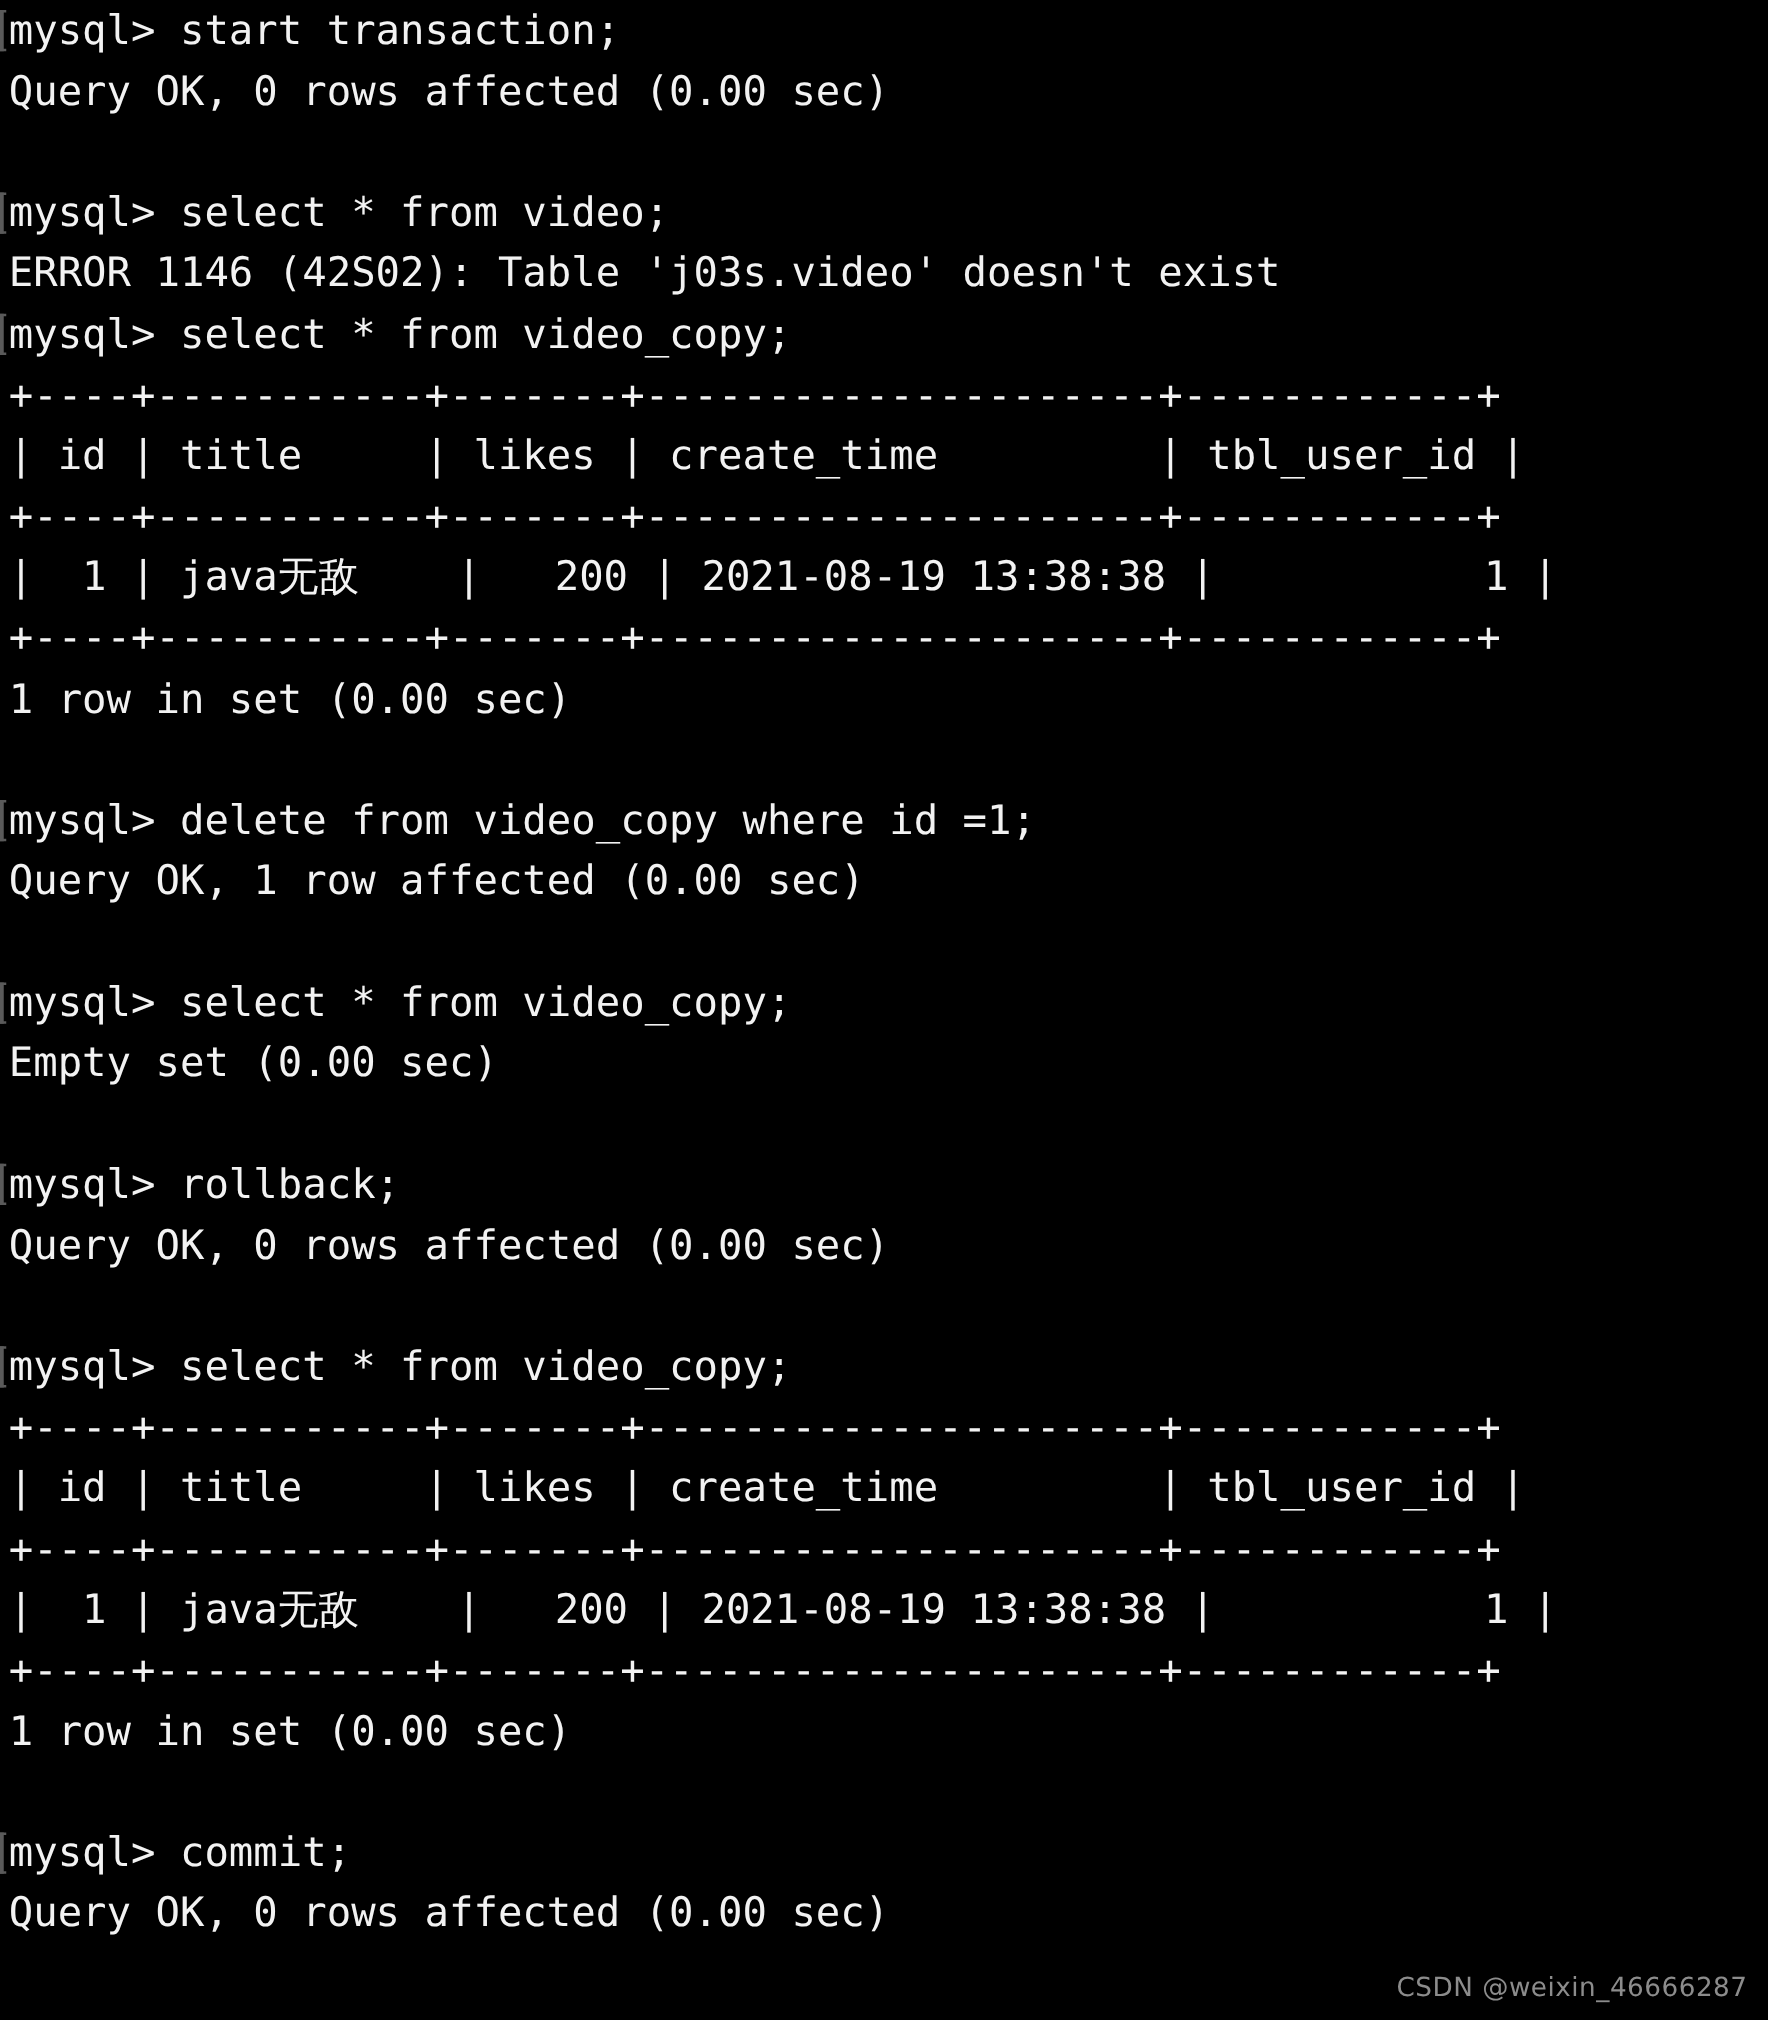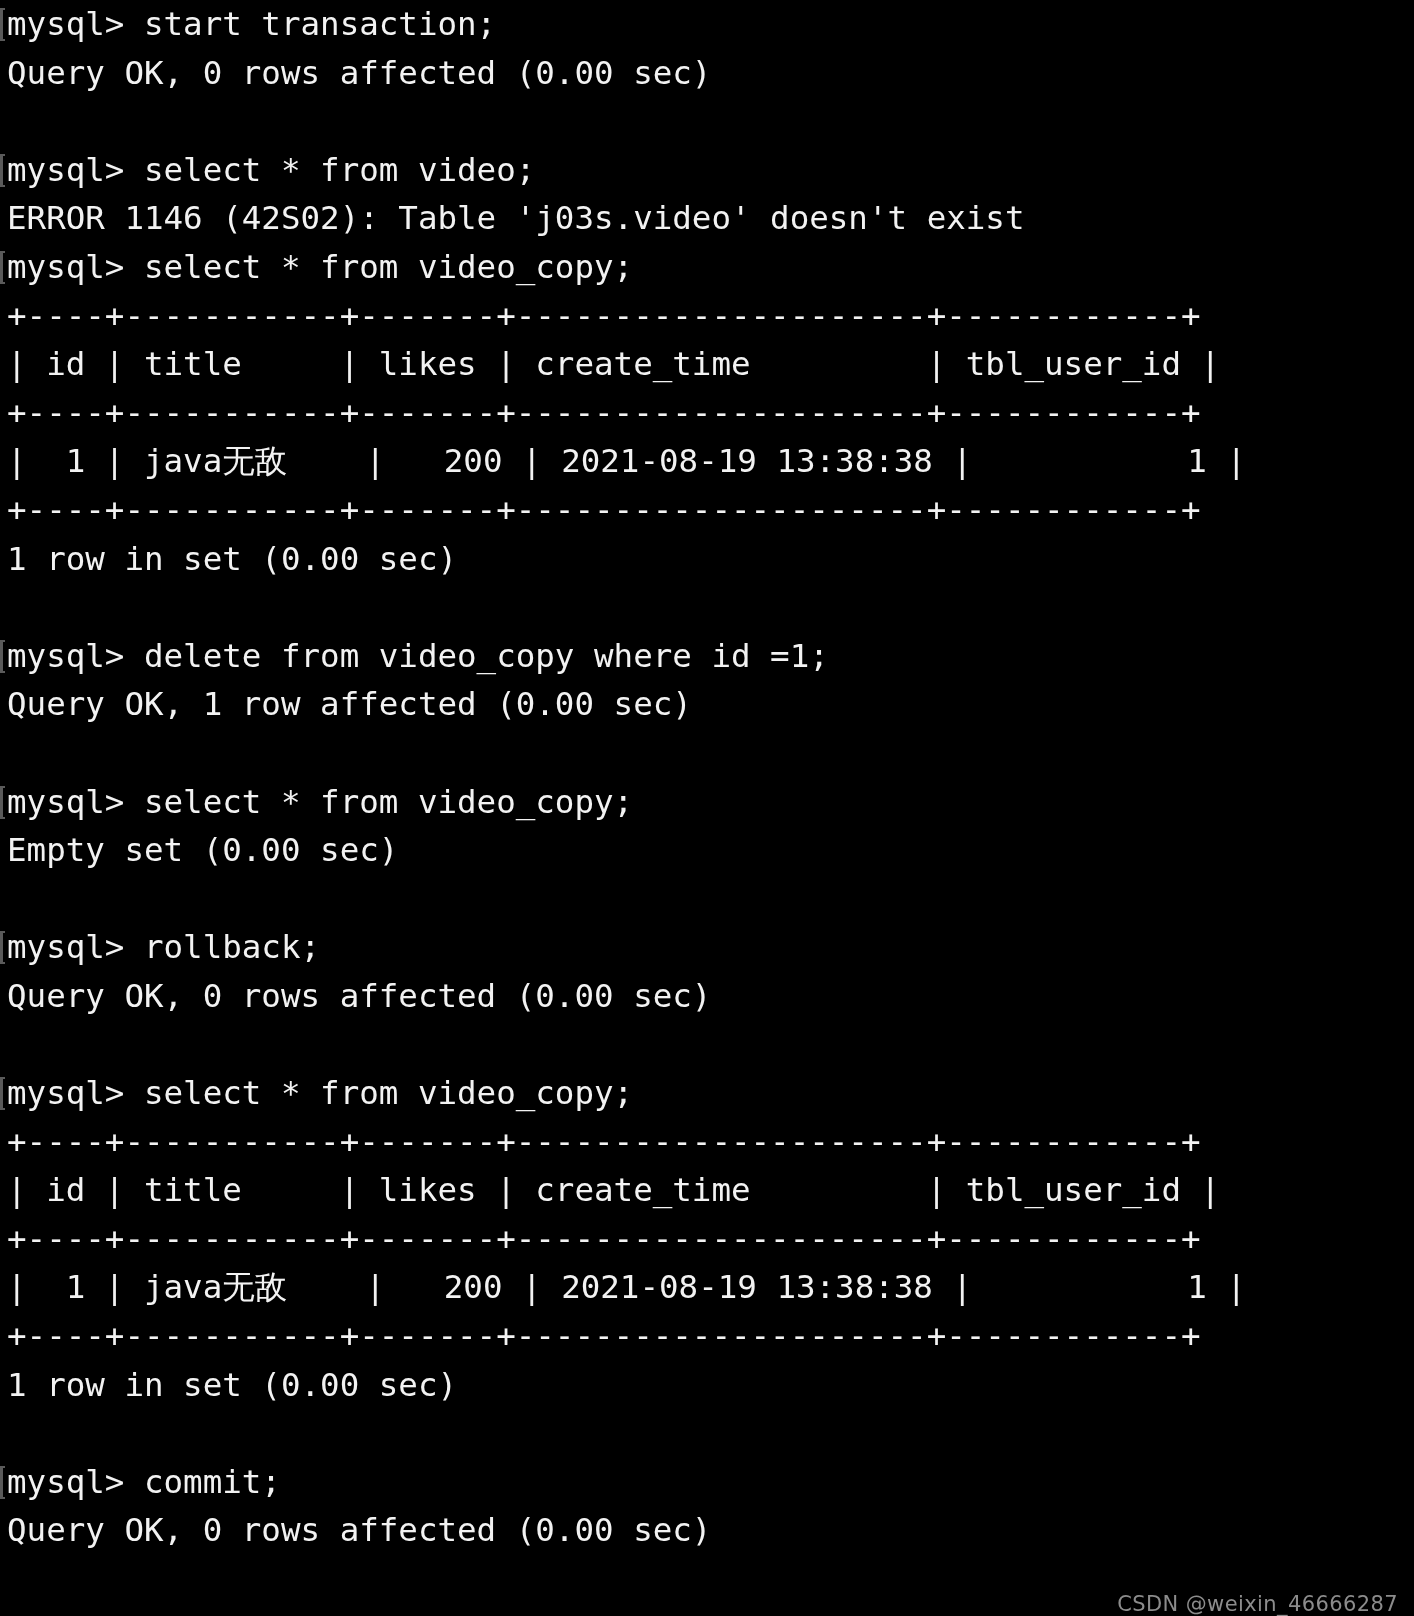--- a/index.html
+++ b/index.html
@@ -48,21 +48,21 @@
     height: 33px;
     border-left: 3px solid #5a5a5a;
     border-top: 2px solid #5a5a5a;
     border-bottom: 2px solid #5a5a5a;
     box-sizing: border-box;
     pointer-events: none;
   }
   #watermark {
     position: absolute;
     right: 16px;
-    bottom: 0;
+    bottom: 14px;
     color: #8c8c8c;
     font-family: "DejaVu Sans", "Liberation Sans", sans-serif;
     font-size: 21px;
     letter-spacing: 0.4px;
     white-space: pre;
   }
 </style>
 </head>
 <body>
 

